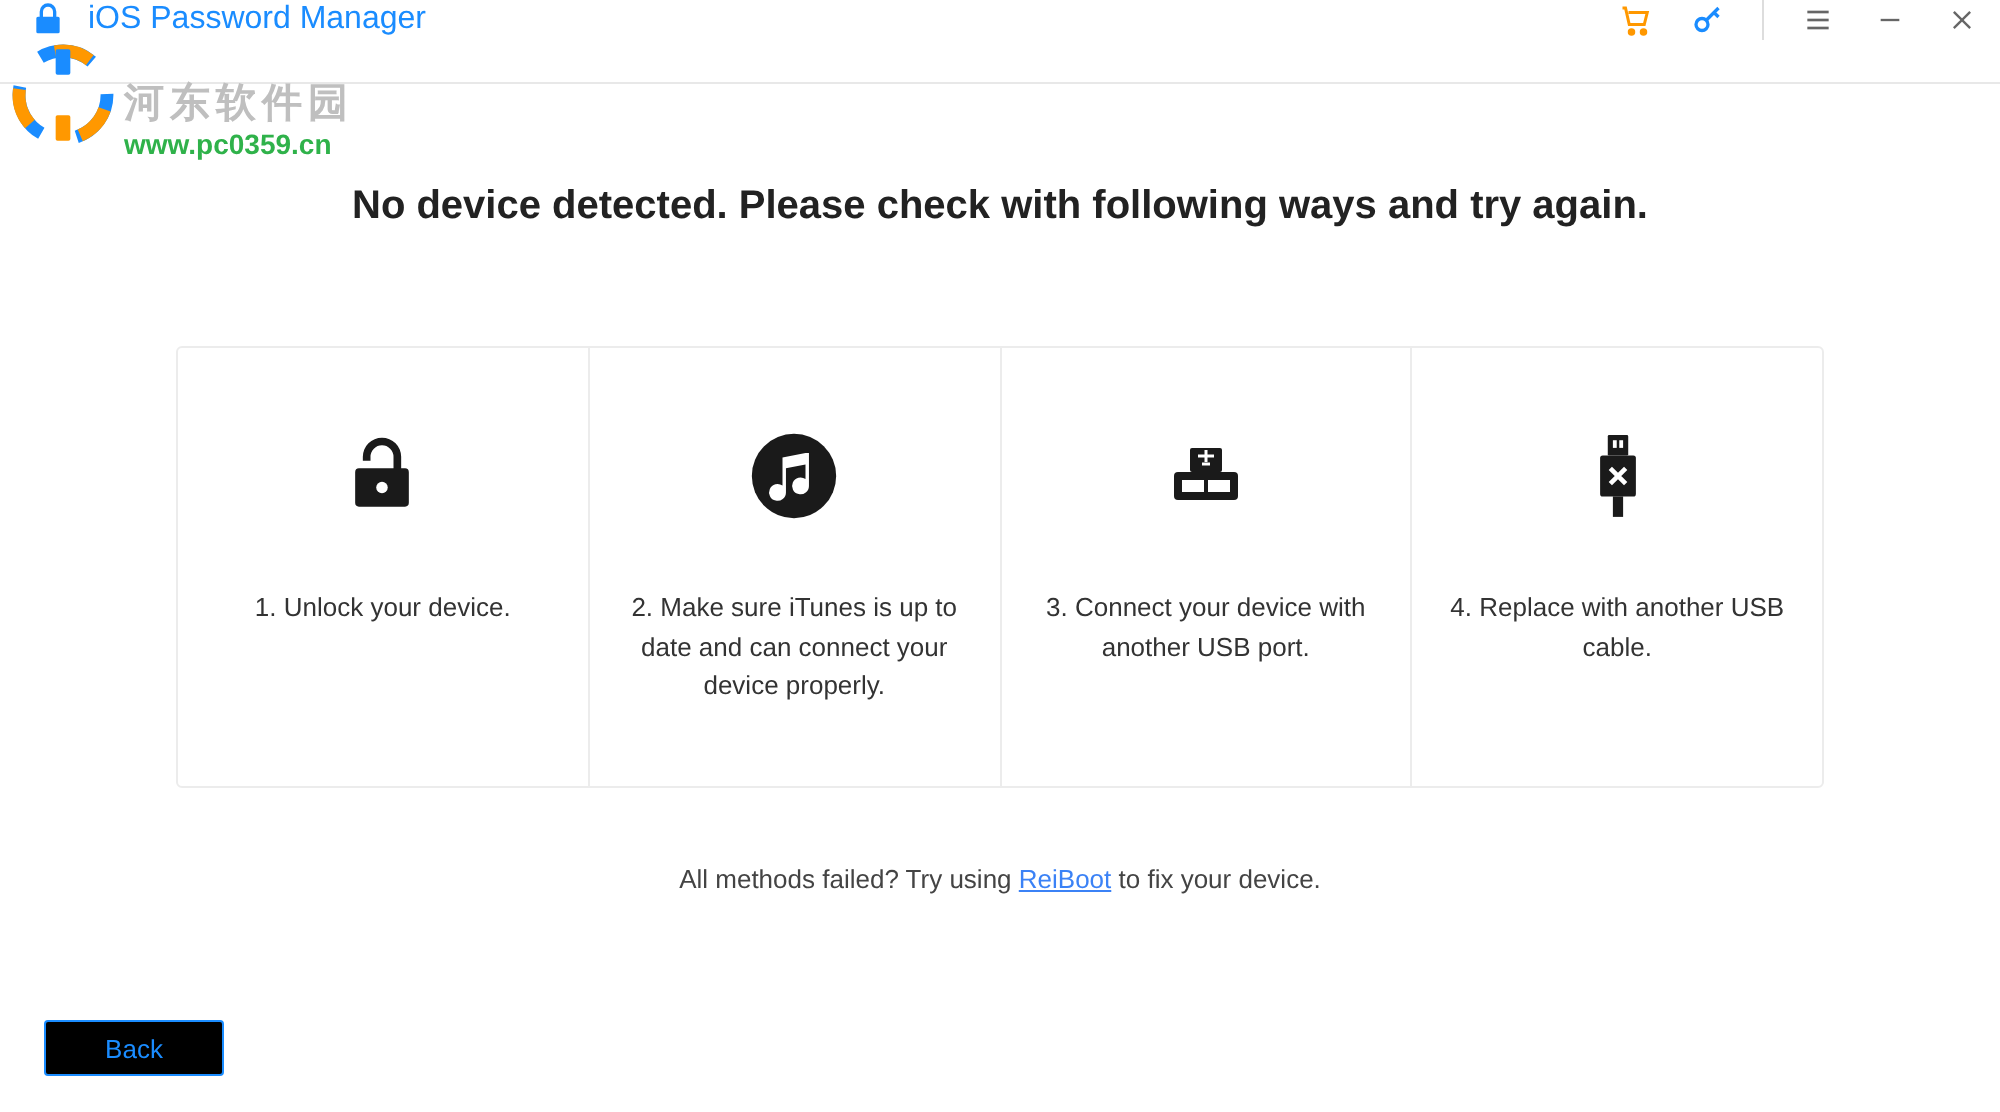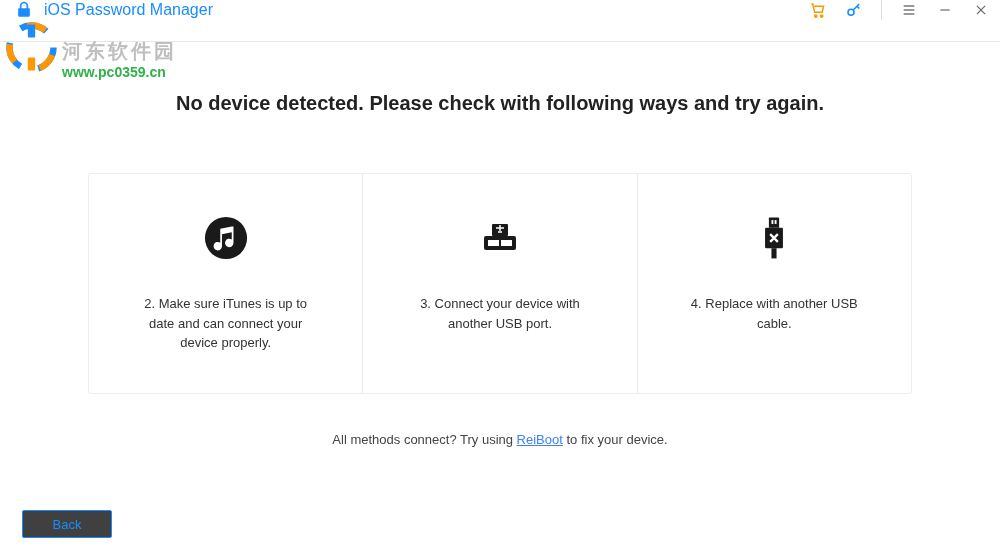--- a/index.html
+++ b/index.html
@@ -139,21 +139,21 @@
       text-decoration: underline;
       cursor: pointer;
     }
     .back-button {
       position: absolute;
       left: 22px;
       bottom: 18px;
       width: 90px;
       height: 28px;
       border: 1px solid #1a8cff;
-      background: #404040;
+      background: #000000;
       color: #1a8cff;
       font-size: 13px;
       border-radius: 2px;
       cursor: pointer;
     }
   </style>
 </head>
 <body>
 
 <div class="watermark">
@@ -212,20 +212,29 @@
       </svg>
     </span>
   </div>
 </div>
 
 <div class="main">
   <div class="headline">No device detected. Please check with following ways and try again.</div>
 
   <div class="cards">
 
+    <div class="card">
+      <div class="card-icon">
+        <svg width="46" height="46" viewBox="0 0 24 24" fill="#1a1a1a">
+          <path d="M12 2a5 5 0 00-5 5v1h2V7a3 3 0 016 0v3H6a1 1 0 00-1 1v8a1 1 0 001 1h12a1 1 0 001-1v-8a1 1 0 00-1-1h-1V7a5 5 0 00-5-5z"></path>
+          <circle cx="12" cy="15" r="1.5" fill="#fff"></circle>
+        </svg>
+      </div>
+      <div class="card-text">1. Unlock your device.</div>
+    </div>
 
     <div class="card">
       <div class="card-icon">
         <svg width="46" height="46" viewBox="0 0 24 24">
           <circle cx="12" cy="12" r="11" fill="#1a1a1a"></circle>
           <path d="M15 6l-6 1.2v7.3a2.2 2.2 0 10.9 1.8V10l5.1-1v3.8a2.2 2.2 0 10.9 1.8V6z" fill="#fff"></path>
         </svg>
       </div>
       <div class="card-text">2. Make sure iTunes is up to date and can connect your device properly.</div>
     </div>
@@ -255,17 +264,17 @@
           <path d="M9 15l6 6M15 15l-6 6" stroke="#fff" stroke-width="1.8"></path>
           <rect x="10" y="26" width="4" height="8"></rect>
         </svg>
       </div>
       <div class="card-text">4. Replace with another USB cable.</div>
     </div>
 
   </div>
 
   <div class="footer-hint">
-    <span>All methods connect? Try using </span><a>ReiBoot</a><span> to fix your device.</span>
+    <span>All methods failed? Try using </span><a>ReiBoot</a><span> to fix your device.</span>
   </div>
 </div>
 
 <button class="back-button">Back</button>
 
 </body></html>

